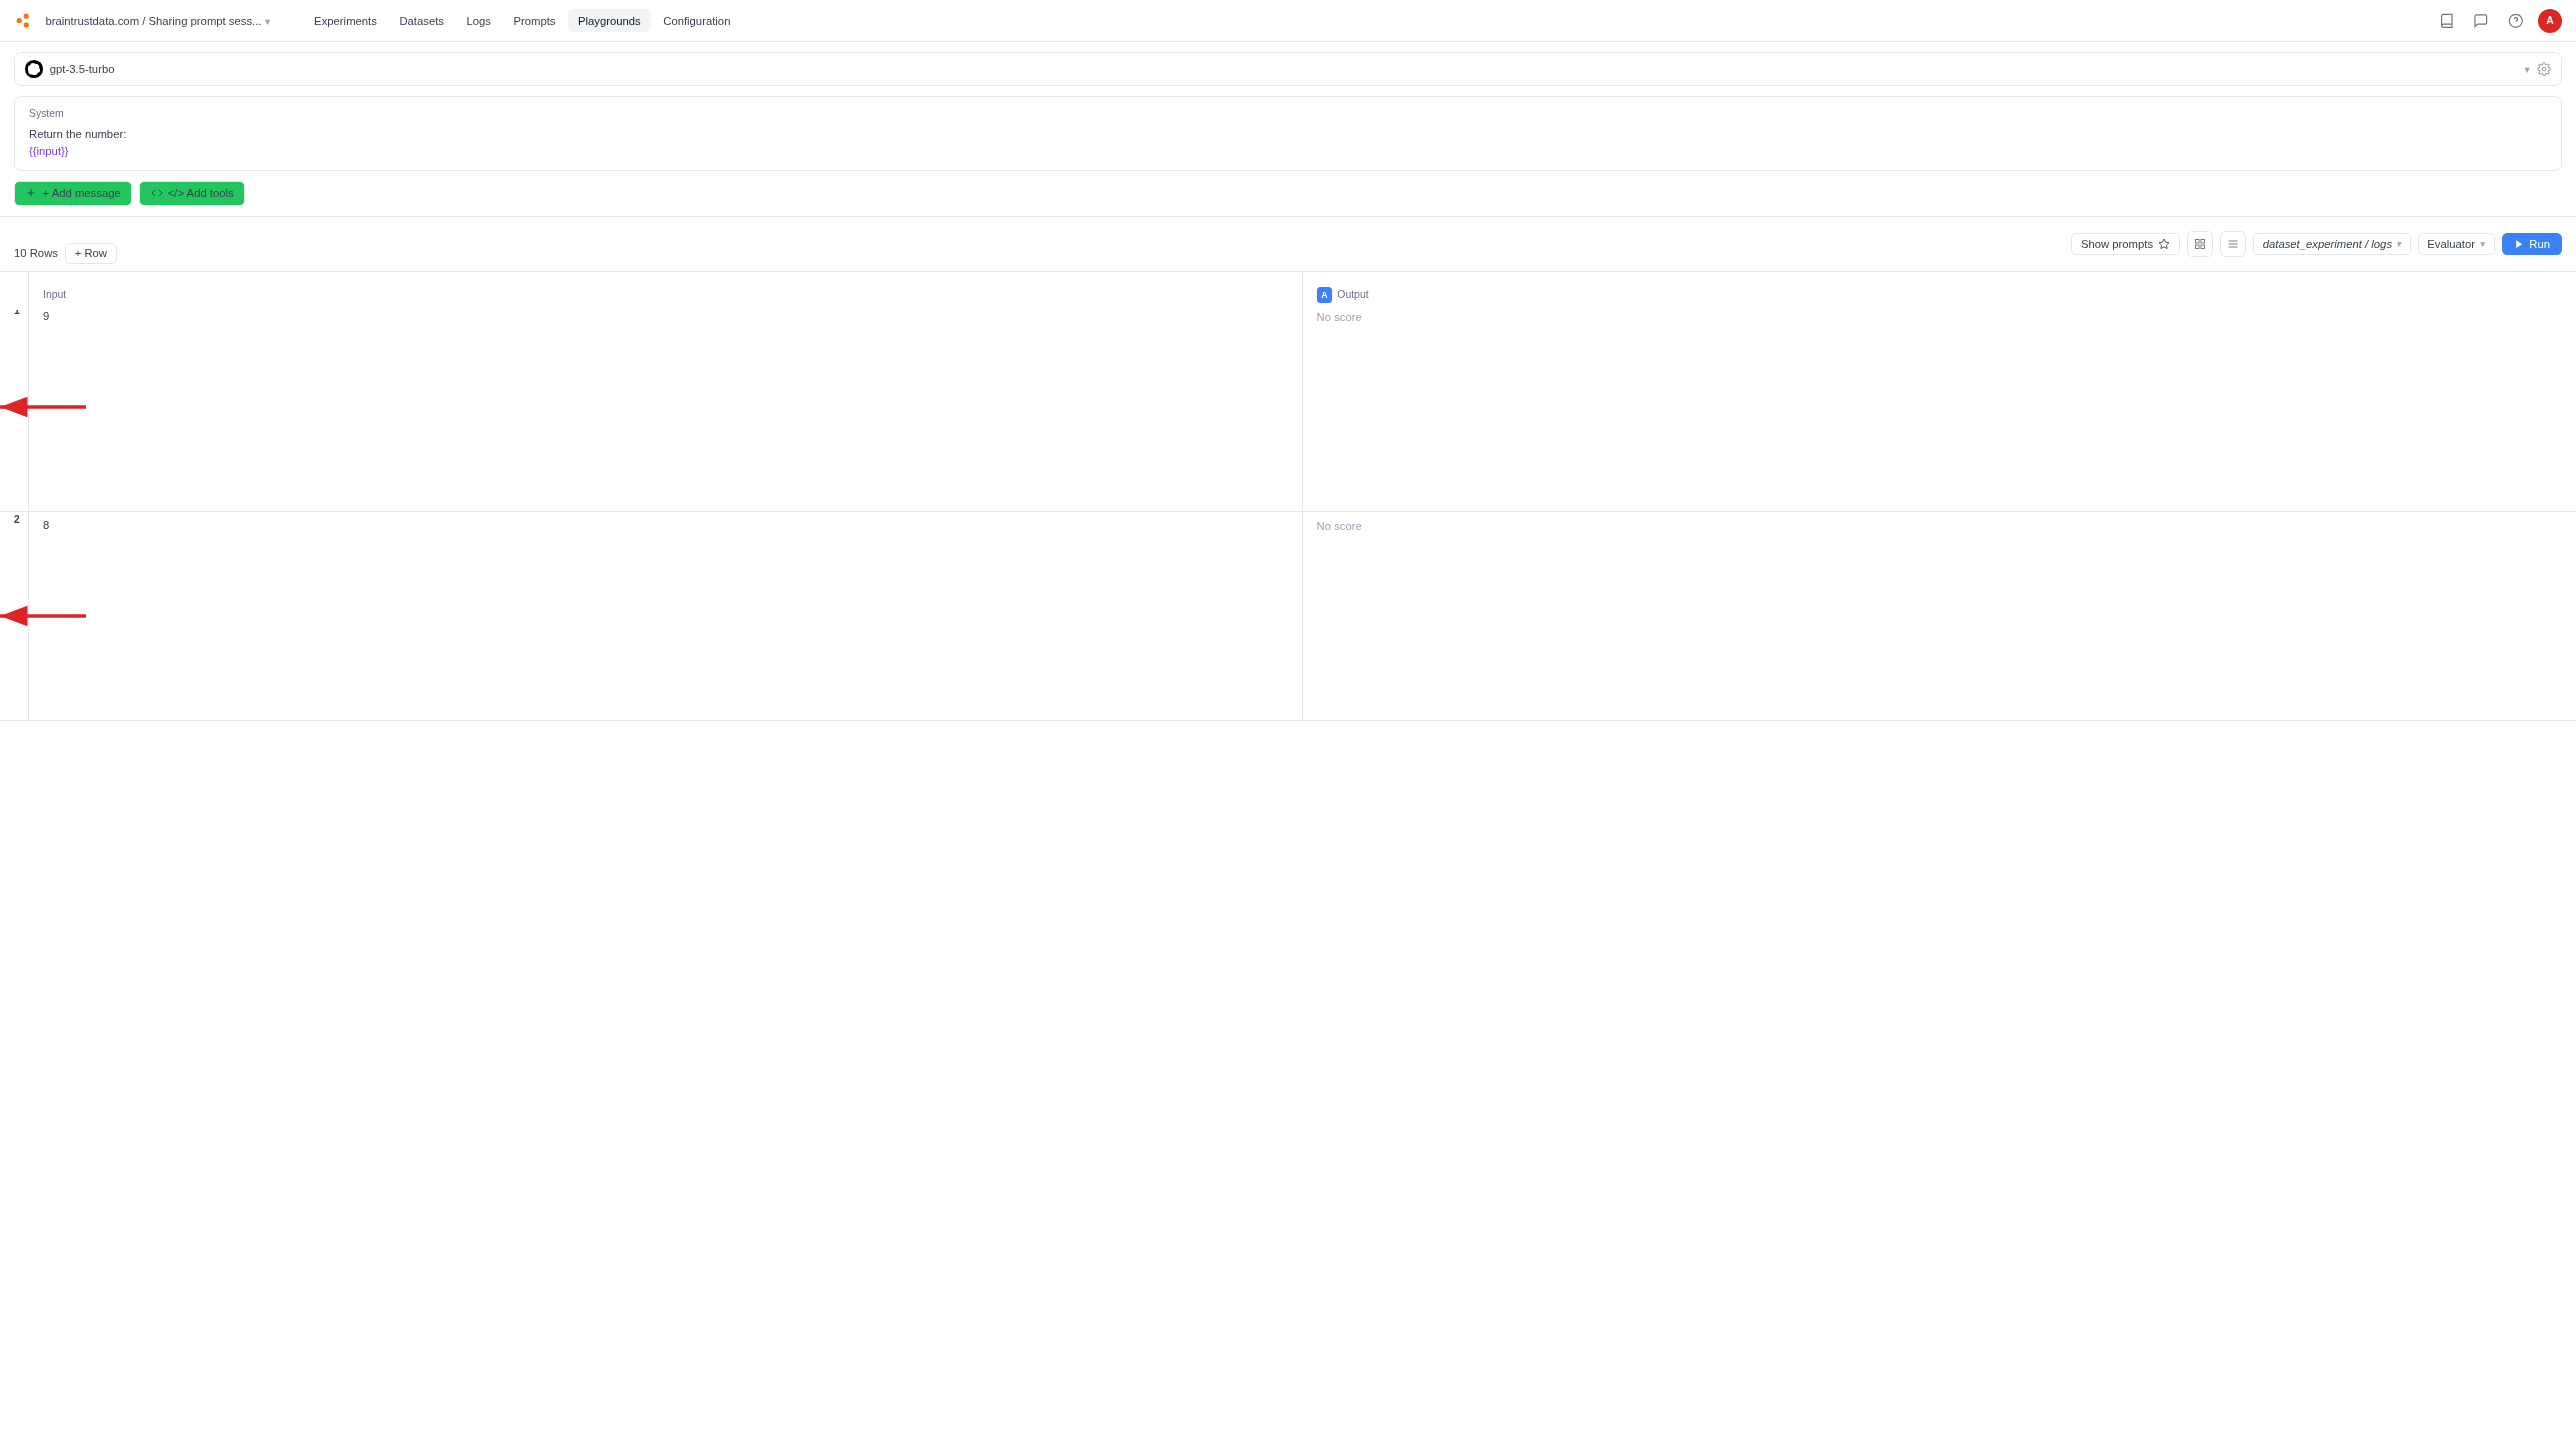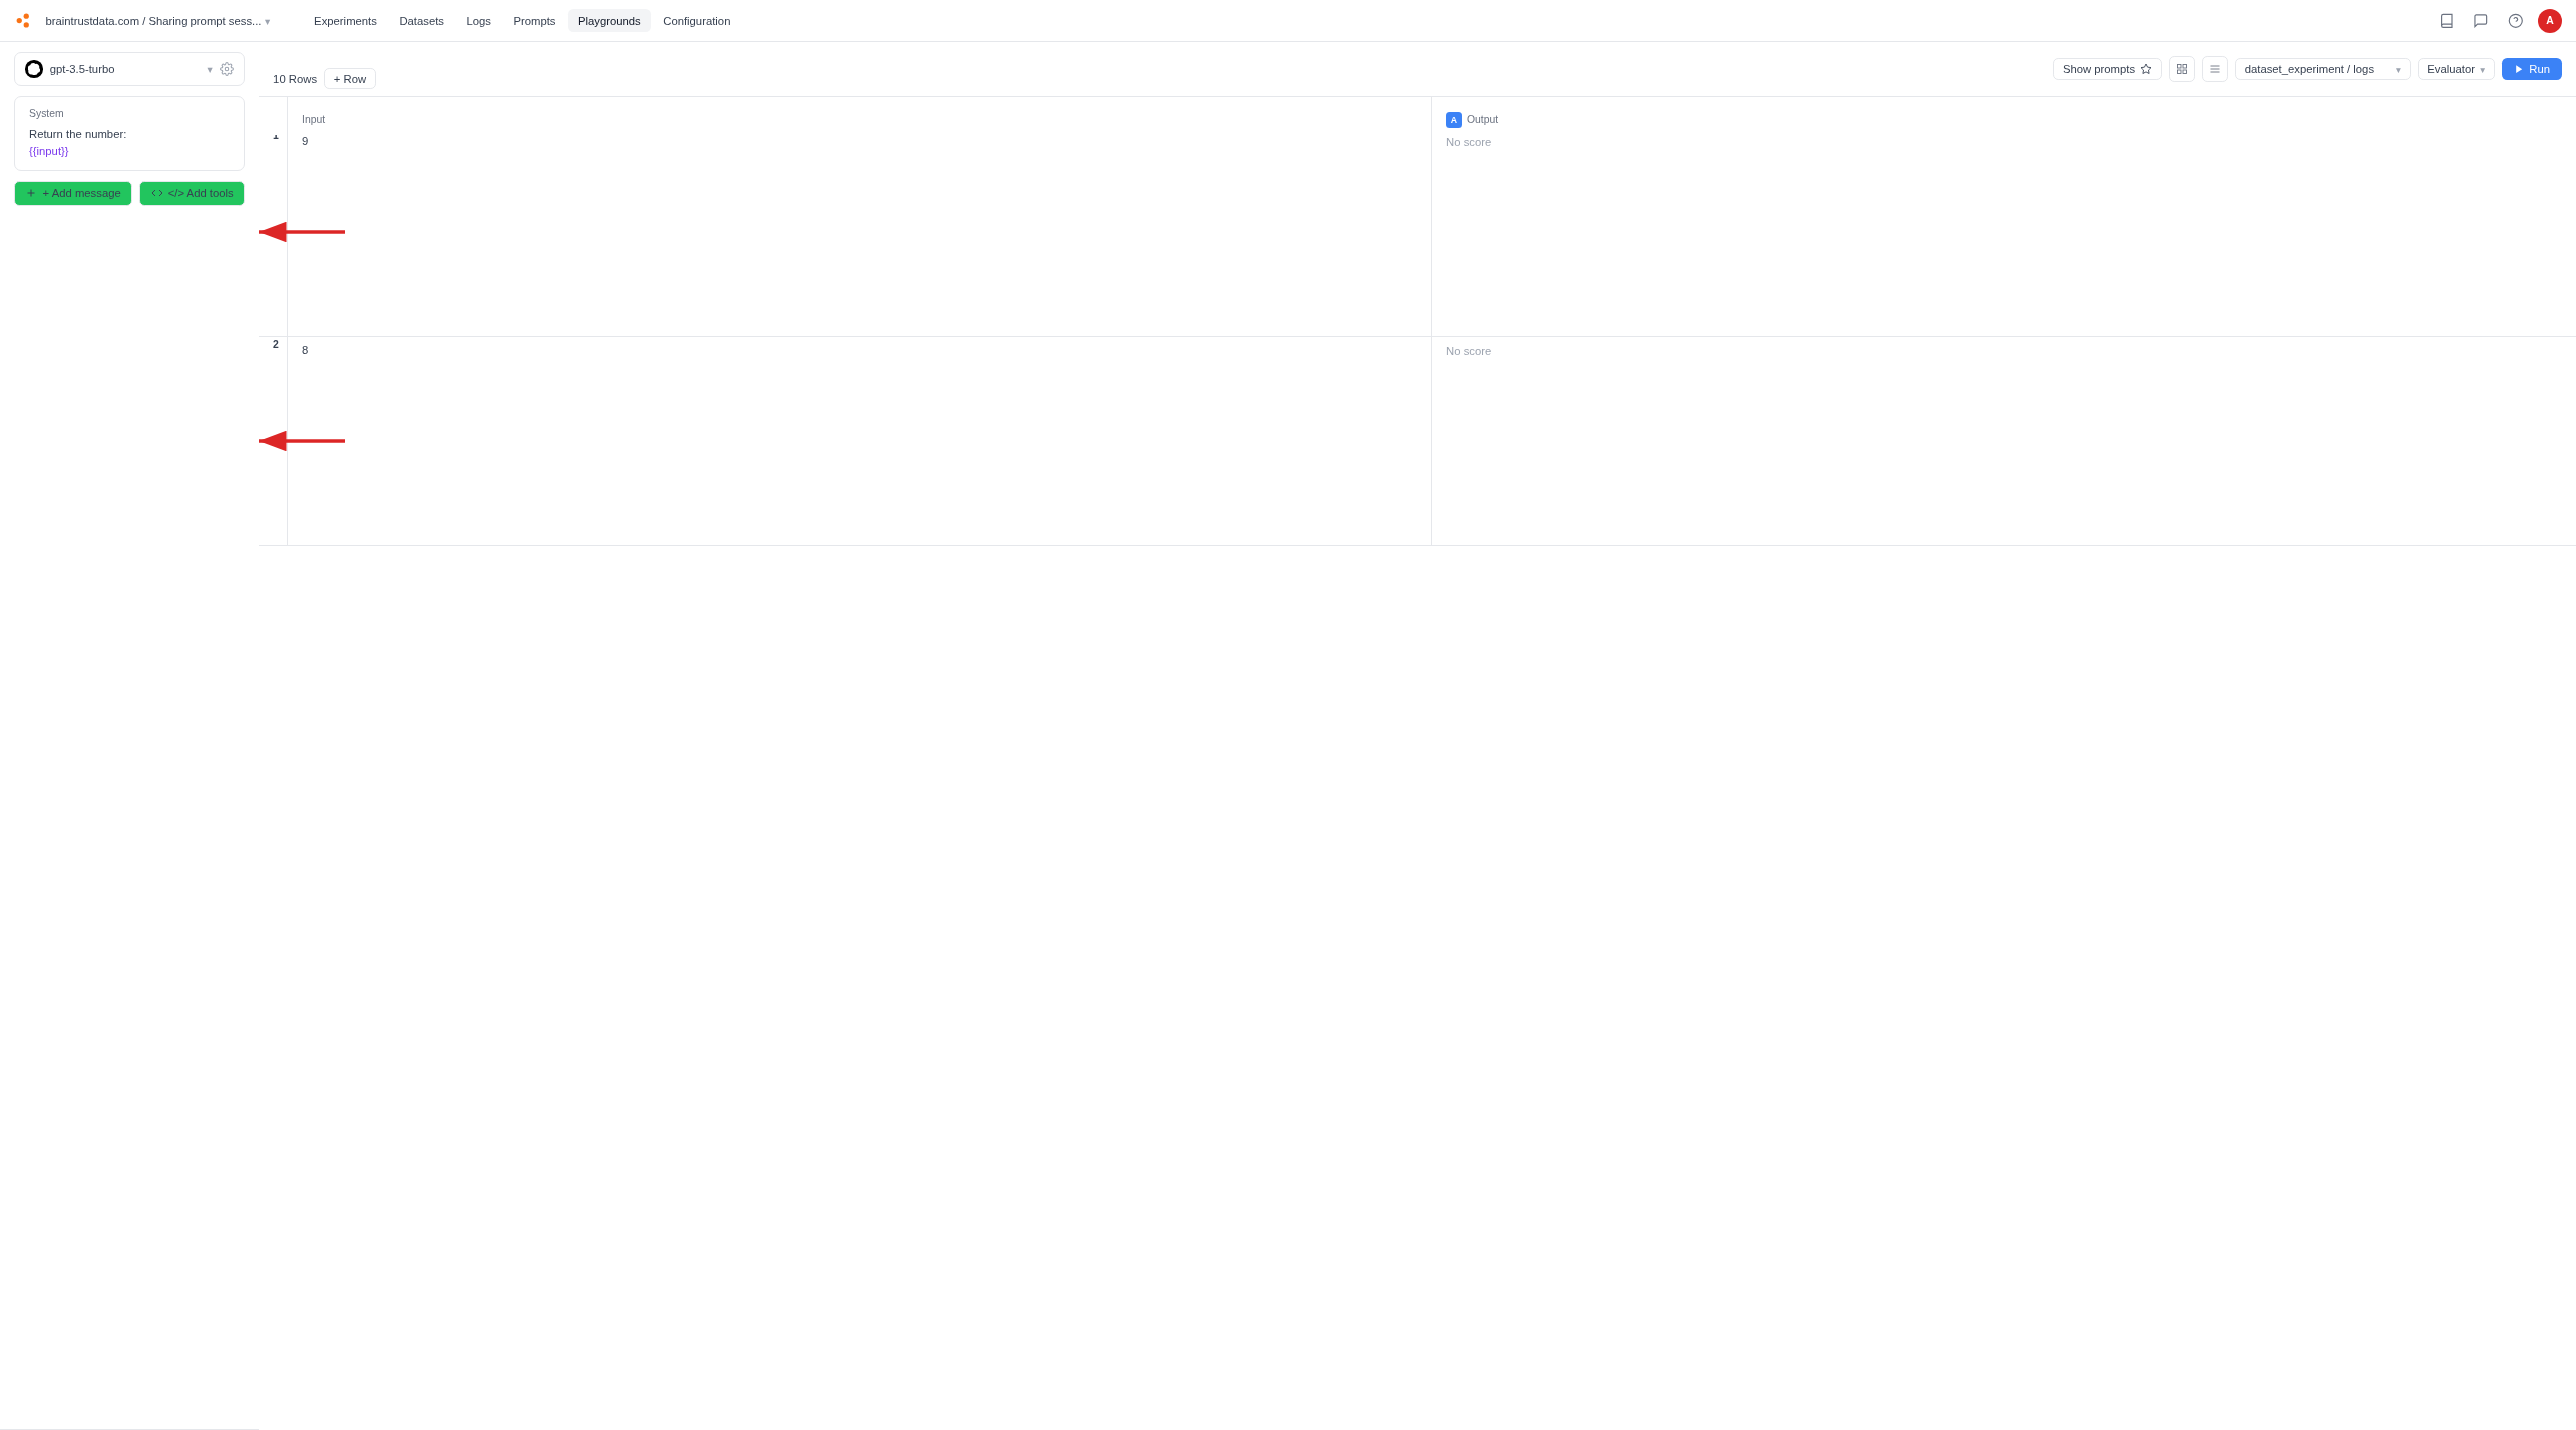--- a/index.html
+++ b/index.html
@@ -19,21 +19,21 @@
     .nav-item {
       padding: 5.2px 10.4px; border-radius: 5.2px; font-size: 11.3px; color: #374151;
       cursor: pointer; text-decoration: none;
     }
     .nav-item.active { background: #f3f4f6; font-weight: 500; color: #111827; }
     .topnav-right { margin-left: auto; display: flex; align-items: center; gap: 10.4px; }
     .topnav-icon { width: 24px; height: 24px; display: flex; align-items: center; justify-content: center; cursor: pointer; color: #6b7280; border-radius: 5.2px; }
     .avatar { width: 24px; height: 24px; background: #dc2626; border-radius: 50%; display: flex; align-items: center; justify-content: center; color: white; font-size: 10.4px; font-weight: 600; cursor: pointer; }
 
     
-    .main { display: flex; flex-direction: row; height: calc(100vh - 42px); }
+    .main { display: flex; flex-direction: column; height: calc(100vh - 42px); }
 
     
     .config-panel { border-bottom: 0.9px solid #e5e7eb; padding: 10.4px 14px; background: #fff; flex-shrink: 0; }
 
     
     .model-selector {
       display: flex; align-items: center; justify-content: space-between;
       border: 0.9px solid #e5e7eb; border-radius: 7px; padding: 7px 10.4px;
       cursor: pointer; background: #fff; margin-bottom: 10.4px;
     }
@@ -74,23 +74,23 @@
       font-size: 11.3px; color: #374151; cursor: pointer;
     }
     .data-toolbar-right { display: flex; align-items: center; gap: 7px; }
     .show-prompts-btn {
       display: flex; align-items: center; gap: 5.2px; padding: 4.3px 8.7px;
       border: 0.9px solid #e5e7eb; border-radius: 5.2px; background: #fff;
       font-size: 11.3px; color: #374151; cursor: pointer;
     }
     .icon-btn { width: 26px; height: 26px; display: flex; align-items: center; justify-content: center; border: 0.9px solid #e5e7eb; border-radius: 5.2px; cursor: pointer; color: #6b7280; background: #fff; }
     .dataset-selector {
-      display: flex; align-items: center; gap: 22px; padding: 4.3px 8.7px;
+      display: flex; align-items: center; gap: 4px; padding: 4.3px 8.7px;
       border: 0.9px solid #e5e7eb; border-radius: 5.2px; background: #fff;
-      font-size: 11.3px; color: #374151; cursor: pointer;
+      font-size: 11.3px; color: #374151; cursor: pointer; font-style: italic;
     }
     .evaluator-btn {
       display: flex; align-items: center; gap: 5.2px; padding: 4.3px 8.7px;
       border: 0.9px solid #e5e7eb; border-radius: 5.2px; background: #fff;
       font-size: 11.3px; color: #374151; cursor: pointer;
     }
     .run-btn {
       display: flex; align-items: center; gap: 5.2px; padding: 5.2px 12px;
       border: none; border-radius: 5.2px; background: #3b82f6;
       font-size: 11.3px; color: #fff; cursor: pointer; font-weight: 500;

